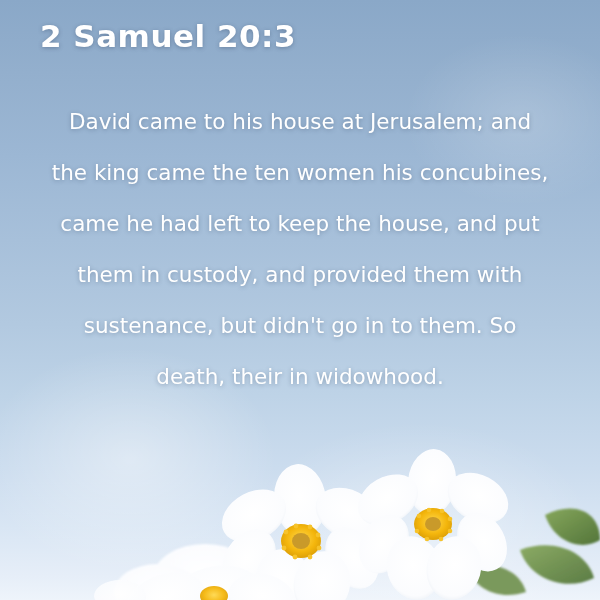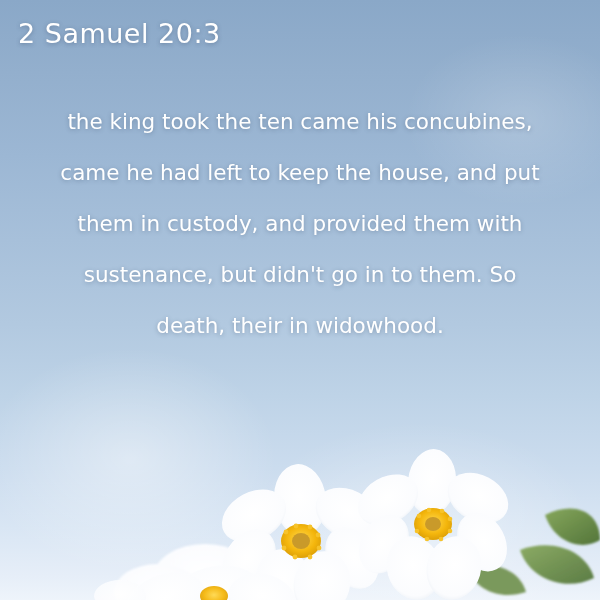--- a/index.html
+++ b/index.html
@@ -46,24 +46,24 @@
   }
   .bloom-c {
     left: 360px; top: 0px;
     width: 320px; height: 240px;
     background: radial-gradient(closest-side, rgba(255,255,255,0.18), rgba(255,255,255,0) 72%);
   }
 
   
   .verse-title {
     position: absolute;
-    left: 18px;
+    left: 40px;
     top: 18px;
-    font-size: 27px;
-    font-weight: normal;
+    font-size: 31px;
+    font-weight: bold;
     color: #ffffff;
     letter-spacing: 0.5px;
     text-shadow: 0 1px 4px rgba(60,80,110,0.45);
     white-space: nowrap;
   }
   .verse-body {
     position: absolute;
     left: 18px;
     right: 18px;
     top: 96px;
@@ -89,21 +89,22 @@
 
 <div id="card">
 
   <div class="bloom bloom-a"></div>
   <div class="bloom bloom-b"></div>
   <div class="bloom bloom-c"></div>
 
   <div class="verse-title">2 Samuel 20:3</div>
 
   <div class="verse-body">
-    <span class="ln">the king took the ten came his concubines,</span>
+    <span class="ln">David came to his house at Jerusalem; and</span>
+    <span class="ln">the king came the ten women his concubines,</span>
     <span class="ln">came he had left to keep the house, and put</span>
     <span class="ln">them in custody, and provided them with</span>
     <span class="ln">sustenance, but didn't go in to them. So</span>
     <span class="ln">death, their in widowhood.</span>
   </div>
 
   <svg class="flowers" viewBox="0 0 600 200" preserveAspectRatio="none">
     <defs>
       <radialGradient id="petalG" cx="50%" cy="45%" r="70%">
         <stop offset="0%" stop-color="#ffffff"></stop>

